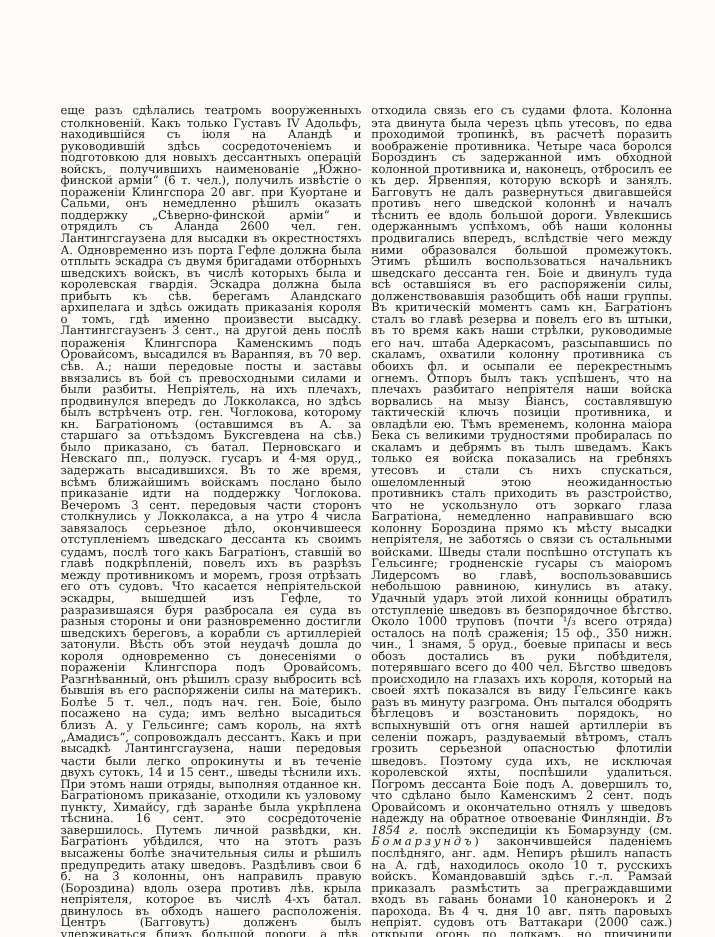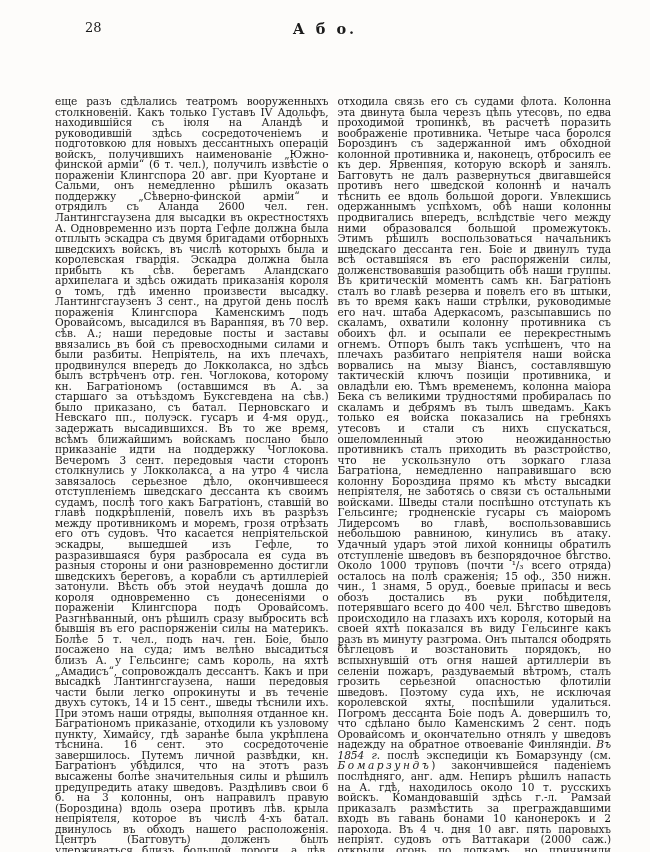--- a/index.html
+++ b/index.html
@@ -61,24 +61,20 @@
     word-spacing: 0.5px;
     letter-spacing: -0.1px;
   }
   .italic { font-style: italic; }
   .spaced { letter-spacing: 2.5px; font-style: italic; }
 </style>
 </head>
 <body>
 
 <div class="page">
-  <div class="header">
-    <span class="pagenum">28</span>
-    <span class="title">А б о.</span>
-  </div>
   <div class="columns">
     <div class="col">
       <p class="body-text">еще разъ сдѣлались театромъ вооруженныхъ столкновеній. Какъ только Густавъ IV Адольфъ, находившійся съ іюля на Аландѣ и руководившій здѣсь сосредоточеніемъ и подготовкою для новыхъ дессантныхъ операцій войскъ, получившихъ наименованіе „Южно-финской арміи“ (6 т. чел.), получилъ извѣстіе о пораженіи Клингспора 20 авг. при Куортане и Сальми, онъ немедленно рѣшилъ оказать поддержку „Сѣверно-финской арміи“ и отрядилъ съ Аланда 2600 чел. ген. Лантингсгаузена для высадки въ окрестностяхъ А. Одновременно изъ порта Гефле должна была отплыть эскадра съ двумя бригадами отборныхъ шведскихъ войскъ, въ числѣ которыхъ была и королевская гвардія. Эскадра должна была прибыть къ сѣв. берегамъ Аландскаго архипелага и здѣсь ожидать приказанія короля о томъ, гдѣ именно произвести высадку. Лантингсгаузенъ 3 сент., на другой день послѣ пораженія Клингспора Каменскимъ подъ Оровайсомъ, высадился въ Варанпяя, въ 70 вер. сѣв. А.; наши передовые посты и заставы ввязались въ бой съ превосходными силами и были разбиты. Непріятель, на ихъ плечахъ, продвинулся впередъ до Локколакса, но здѣсь былъ встрѣченъ отр. ген. Чоглокова, которому кн. Багратіономъ (оставшимся въ А. за старшаго за отъѣздомъ Буксгевдена на сѣв.) было приказано, съ батал. Перновскаго и Невскаго пп., полуэск. гусаръ и 4-мя оруд., задержать высадившихся. Въ то же время, всѣмъ ближайшимъ войскамъ послано было приказаніе идти на поддержку Чоглокова. Вечеромъ 3 сент. передовыя части сторонъ столкнулись у Локколакса, а на утро 4 числа завязалось серьезное дѣло, окончившееся отступленіемъ шведскаго дессанта къ своимъ судамъ, послѣ того какъ Багратіонъ, ставшій во главѣ подкрѣпленій, повелъ ихъ въ разрѣзъ между противникомъ и моремъ, грозя отрѣзать его отъ судовъ. Что касается непріятельской эскадры, вышедшей изъ Гефле, то разразившаяся буря разбросала ея суда въ разныя стороны и они разновременно достигли шведскихъ береговъ, а корабли съ артиллеріей затонули. Вѣсть объ этой неудачѣ дошла до короля одновременно съ донесеніями о пораженіи Клингспора подъ Оровайсомъ. Разгнѣванный, онъ рѣшилъ сразу выбросить всѣ бывшія въ его распоряженіи силы на материкъ. Болѣе 5 т. чел., подъ нач. ген. Боіе, было посажено на суда; имъ велѣно высадиться близъ А. у Гельсинге; самъ король, на яхтѣ „Амадисъ“, сопровождалъ дессантъ. Какъ и при высадкѣ Лантингсгаузена, наши передовыя части были легко опрокинуты и въ теченіе двухъ сутокъ, 14 и 15 сент., шведы тѣснили ихъ. При этомъ наши отряды, выполняя отданное кн. Багратіономъ приказаніе, отходили къ узловому пункту, Химайсу, гдѣ заранѣе была укрѣплена тѣснина. 16 сент. это сосредоточеніе завершилось. Путемъ личной развѣдки, кн. Багратіонъ убѣдился, что на этотъ разъ высажены болѣе значительныя силы и рѣшилъ предупредить атаку шведовъ. Раздѣливъ свои 6 б. на 3 колонны, онъ направилъ правую (Бороздина) вдоль озера противъ лѣв. крыла непріятеля, которое въ числѣ 4-хъ батал. двинулось въ обходъ нашего расположенія. Центръ (Багговутъ) долженъ былъ удерживаться близъ большой дороги, а лѣв. колонна (маіоръ Бекъ) послана была въ тылъ прав. фл. непріятеля гдѣ</p>
     </div>
     <div class="col">
       <p class="body-text"><span>отходила связь его съ судами флота. Колонна эта двинута была черезъ цѣпь утесовъ, по едва проходимой тропинкѣ, въ расчетѣ поразить воображеніе противника. Четыре часа боролся Бороздинъ съ задержанной имъ обходной колонной противника и, наконецъ, отбросилъ ее къ дер. Ярвенпяя, которую вскорѣ и занялъ. Багговутъ не далъ развернуться двигавшейся противъ него шведской колоннѣ и началъ тѣснить ее вдоль большой дороги. Увлекшись одержаннымъ успѣхомъ, обѣ наши колонны продвигались впередъ, вслѣдствіе чего между ними образовался большой промежутокъ. Этимъ рѣшилъ воспользоваться начальникъ шведскаго дессанта ген. Боіе и двинулъ туда всѣ оставшіяся въ его распоряженіи силы, долженствовавшія разобщить обѣ наши группы. Въ критическій моментъ самъ кн. Багратіонъ сталъ во главѣ резерва и повелъ его въ штыки, въ то время какъ наши стрѣлки, руководимые его нач. штаба Адеркасомъ, разсыпавшись по скаламъ, охватили колонну противника съ обоихъ фл. и осыпали ее перекрестнымъ огнемъ. Отпоръ былъ такъ успѣшенъ, что на плечахъ разбитаго непріятеля наши войска ворвались на мызу Віансъ, составлявшую тактическій ключъ позиціи противника, и овладѣли ею. Тѣмъ временемъ, колонна маіора Бека съ великими трудностями пробиралась по скаламъ и дебрямъ въ тылъ шведамъ. Какъ только ея войска показались на гребняхъ утесовъ и стали съ нихъ спускаться, ошеломленный этою неожиданностью противникъ сталъ приходить въ разстройство, что не ускользнуло отъ зоркаго глаза Багратіона, немедленно направившаго всю колонну Бороздина прямо къ мѣсту высадки непріятеля, не заботясь о связи съ остальными войсками. Шведы стали поспѣшно отступать къ Гельсинге; гродненскіе гусары съ маіоромъ Лидерсомъ во главѣ, воспользовавшись небольшою равниною, кинулись въ атаку. Удачный ударъ этой лихой конницы обратилъ отступленіе шведовъ въ безпорядочное бѣгство. Около 1000 труповъ (почти ¹/₃ всего отряда) осталось на полѣ сраженія; 15 оф., 350 нижн. чин., 1 знамя, 5 оруд., боевые припасы и весь обозъ достались въ руки побѣдителя, потерявшаго всего до 400 чел. Бѣгство шведовъ происходило на глазахъ ихъ короля, который на своей яхтѣ показался въ виду Гельсинге какъ разъ въ минуту разгрома. Онъ пытался ободрять бѣглецовъ и возстановить порядокъ, но вспыхнувшій отъ огня нашей артиллеріи въ селеніи пожаръ, раздуваемый вѣтромъ, сталъ грозить серьезной опасностью флотиліи шведовъ. Поэтому суда ихъ, не исключая королевской яхты, поспѣшили удалиться. Погромъ дессанта Боіе подъ А. довершилъ то, что сдѣлано было Каменскимъ 2 сент. подъ Оровайсомъ и окончательно отнялъ у шведовъ надежду на обратное отвоеваніе Финляндіи. </span><span class="italic">Въ 1854 г.</span><span> послѣ экспедиціи къ Бомарзунду (см. </span><span class="spaced">Бомарзундъ</span><span>) закончившейся паденіемъ послѣдняго, анг. адм. Непиръ рѣшилъ напасть на А. гдѣ, находилось около 10 т. русскихъ войскъ. Командовавшій здѣсь г.-л. Рамзай приказалъ размѣстить за преграждавшими входъ въ гавань бонами 10 канонерокъ и 2 парохода. Въ 4 ч. дня 10 авг. пять паровыхъ непріят. судовъ отъ Ваттакари (2000 саж.) открыли огонь по лодкамъ, но причинили весьма малый вредъ. Имъ отвѣчали также наши батареи съ о. Рунсала. Дѣло</span></p>
     </div>
   </div>
 </div>
 

